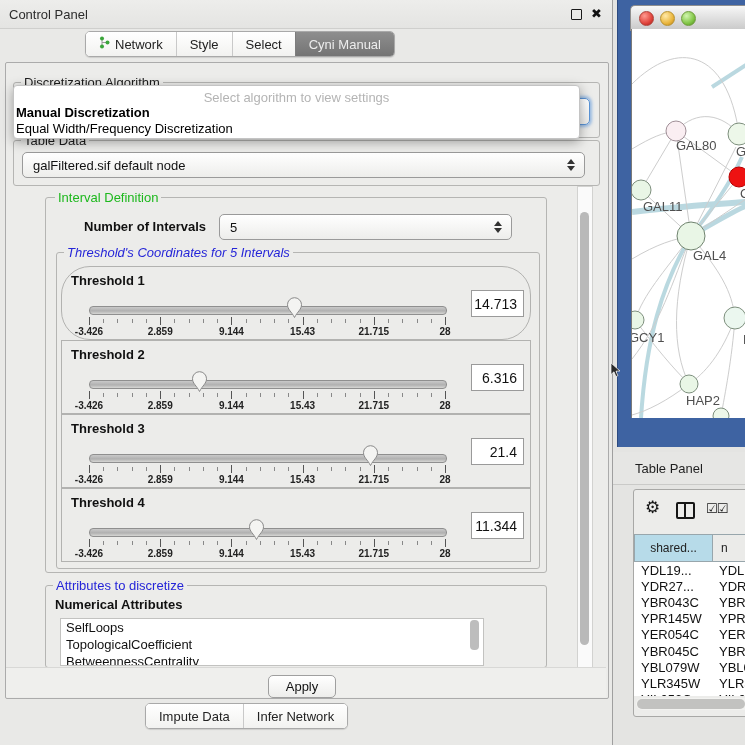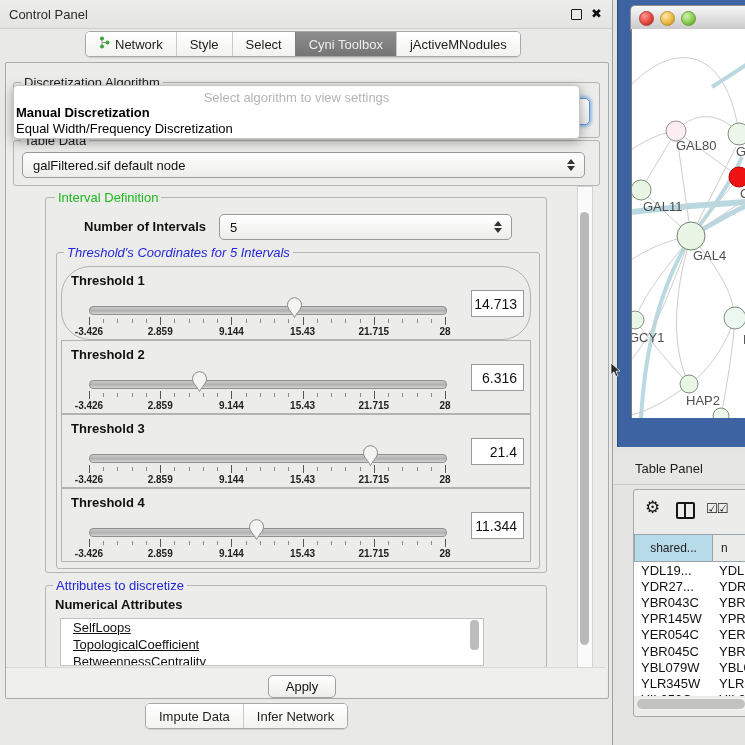--- a/index.html
+++ b/index.html
@@ -51,21 +51,21 @@
   .tick{position:absolute;width:1px;background:#555;}
   .tick.major{top:50px;height:8px;}
   .tick.minor{top:52px;height:4px;background:#888;}
   .ticklab{position:absolute;top:59px;transform:translateX(-50%);font-size:10px;font-weight:600;color:#222;}
   .thumb{position:absolute;top:29px;width:17px;height:23px;}
   .thr-value{position:absolute;left:409px;top:23px;width:53px;height:27px;background:#fff;
              border:1px solid #9a9a9a;font-size:14px;color:#111;text-align:right;
              line-height:27px;padding-right:6px;box-sizing:border-box;}
   
   .list{left:60px;top:618px;width:422px;height:46px;background:#fff;border:1px solid #c2c2c0;overflow:hidden;}
-  .list-item{font-size:13px;color:#111;padding-left:12px;height:17px;line-height:17px;text-decoration:underline;}
+  .list-item{font-size:13px;color:#111;padding-left:5px;height:17px;line-height:17px;}
   .list-thumb{left:470px;top:620px;width:9px;height:30px;background:#bdbdbd;border-radius:4px;}
   
   .vscroll{left:577px;top:186px;width:16px;height:483px;background:#fafafa;border:1px solid #d2d2d0;
            box-sizing:border-box;}
   .vthumb{left:2px;top:25px;width:9px;height:433px;background:#b9b9b9;border-radius:5px;position:absolute;}
   .applystrip{left:6px;top:667px;width:600px;height:29px;background:#efefed;border-top:1px solid #d8d8d6;}
   .btn{border:1px solid #9f9f9f;border-radius:5px;background:linear-gradient(#ffffff,#ededeb);
        font-size:13px;color:#111;display:flex;align-items:center;justify-content:center;}
   .apply{left:268px;top:675px;width:66px;height:21px;}
   
@@ -120,24 +120,21 @@
           </svg></span>
         <span>Network</span>
       </div>
       <div class="tab">
         <span>Style</span>
       </div>
       <div class="tab">
         <span>Select</span>
       </div>
       <div class="tab sel">
-        <span>Cyni Toolbox</span>
-      </div>
-      <div class="tab">
-        <span>jActiveMNodules</span>
+        <span>Cyni Manual</span>
       </div>
     </div>
 
   <div class="abs content"></div>
 
   <div class="abs fieldset" style="left:13px;top:82px;width:585px;height:54px;"></div>
   <div class="legend abs" style="left:21px;top:75px;">Discretization Algorithm</div>
   <div class="abs combo" style="left:22px;top:98px;width:568px;height:27px;border-color:#5b94d6;
               box-shadow:0 0 3px 2px rgba(90,150,220,.55);">
     <span class="spin"></span>

